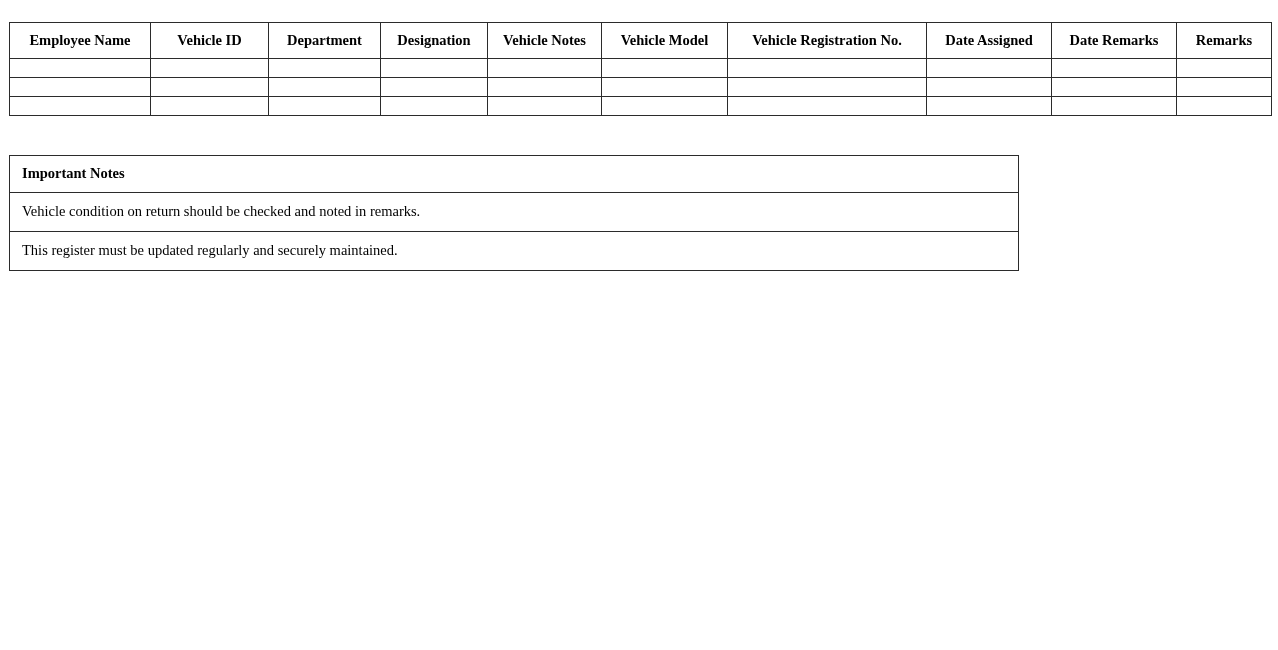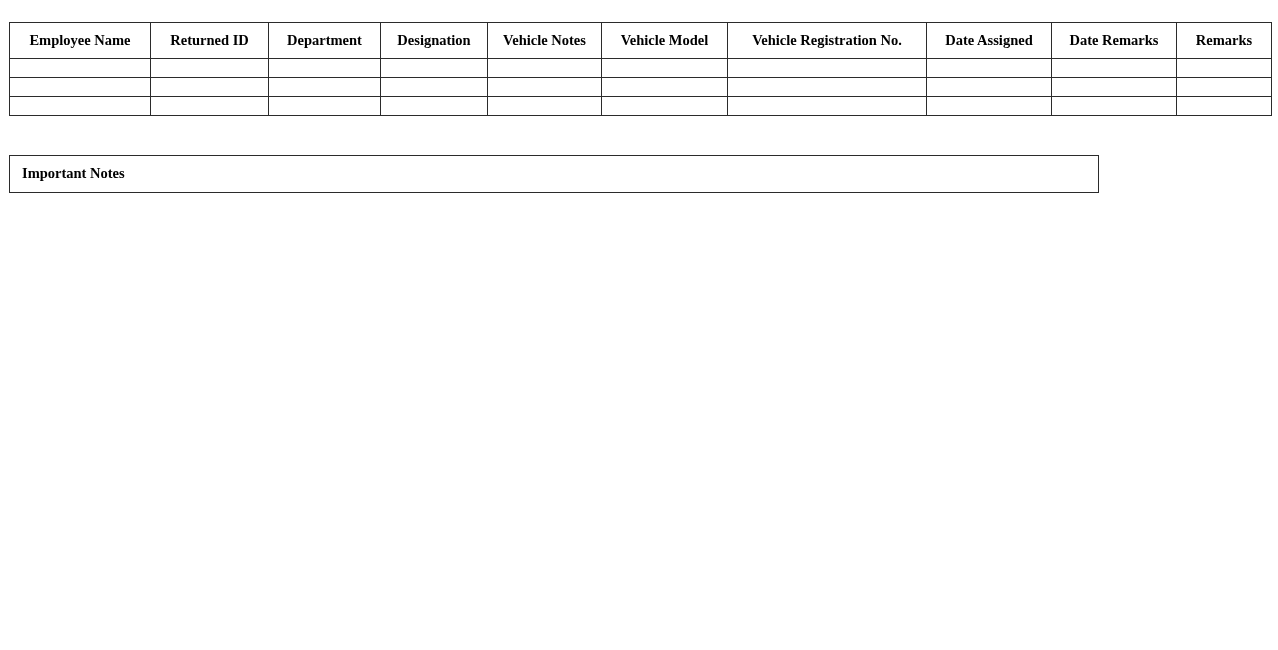--- a/index.html
+++ b/index.html
@@ -75,21 +75,21 @@
   .notes-wrap {
     position: absolute;
     left: 9px;
     top: 143px;
     width: 1262px;
   }
 
   table.notes {
     border-collapse: collapse;
     table-layout: fixed;
-    width: 1090px;
+    width: 1010px;
     border-radius: 11px;
   }
 
   table.notes th,
   table.notes td {
     border: 1px solid #2b2b2b;
     padding: 0 12px;
     text-align: left;
     vertical-align: middle;
     font-size: 14.5px;
@@ -117,21 +117,21 @@
           <col class="c4">
         <col class="c5">
           <col class="c6">
           <col class="c7">
           <col class="c8">
           <col class="c9">
       </colgroup>
       <thead>
         <tr>
           <th>Employee Name</th>
-          <th>Returned ID</th>
+          <th>Vehicle ID</th>
           <th>Department</th>
           <th>Designation</th>
           <th>Vehicle Notes</th>
           <th>Vehicle Model</th>
           <th>Vehicle Registration No.</th>
           <th>Date Assigned</th>
           <th>Date Remarks</th>
           <th>Remarks</th>
         </tr>
       </thead>
@@ -177,17 +177,23 @@
   </div>
 
   <div class="notes-wrap">
     <table class="notes">
       <thead>
         <tr>
           <th>Important Notes</th>
         </tr>
       </thead>
       <tbody>
+        <tr>
+          <td>Vehicle condition on return should be checked and noted in remarks.</td>
+        </tr>
+        <tr>
+          <td>This register must be updated regularly and securely maintained.</td>
+        </tr>
       </tbody>
     </table>
   </div>
 
 </div>
 
 </body></html>

